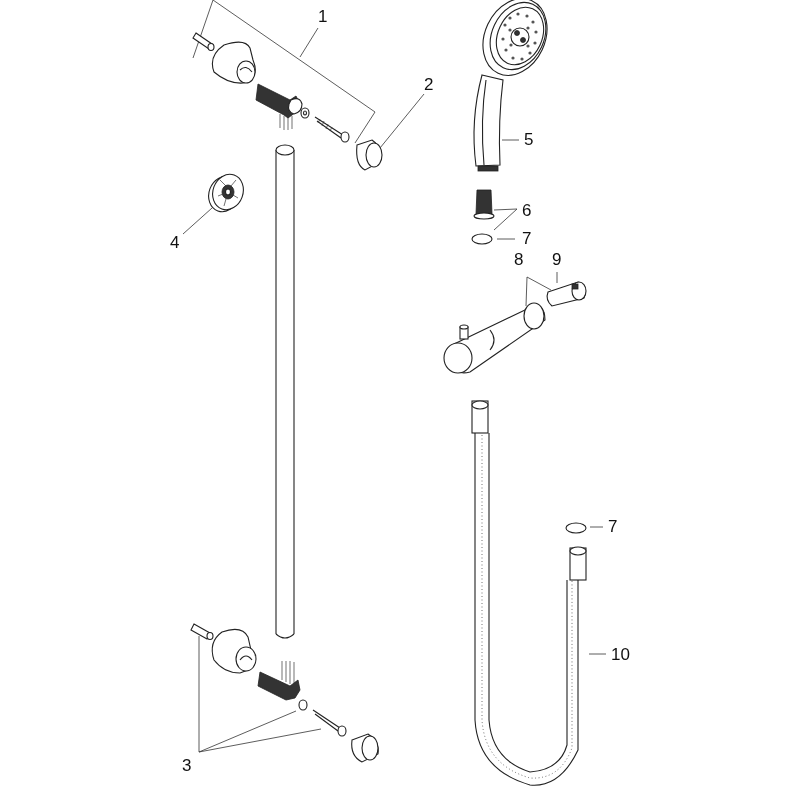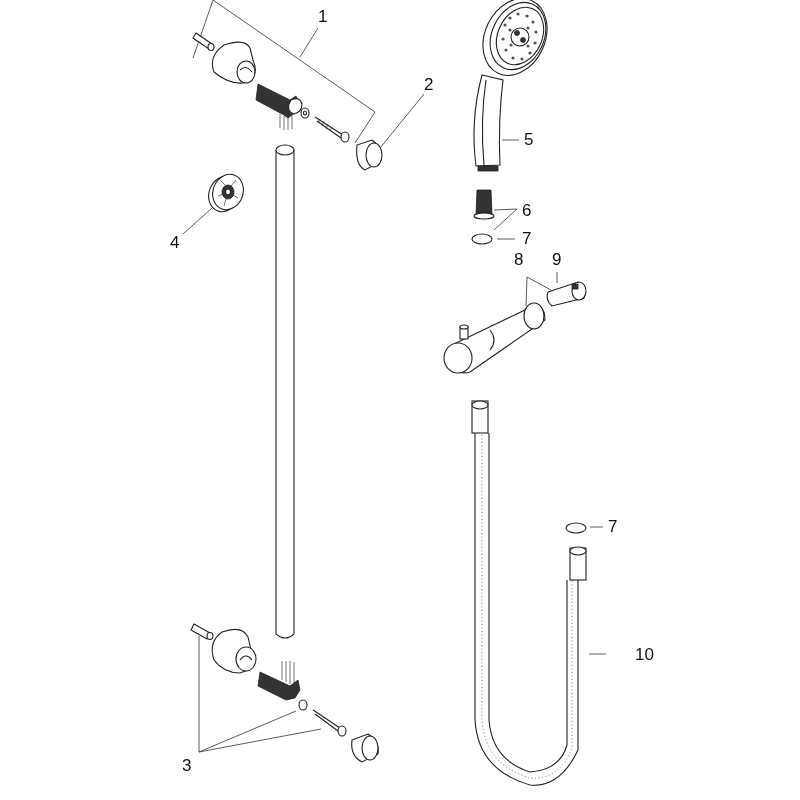--- a/index.html
+++ b/index.html
@@ -213,14 +213,14 @@
   <span class="callout" style="left:318px;top:8px;">1</span>
   <span class="callout" style="left:424px;top:76px;">2</span>
   <span class="callout" style="left:182px;top:757px;">3</span>
   <span class="callout" style="left:170px;top:234px;">4</span>
   <span class="callout" style="left:524px;top:131px;">5</span>
   <span class="callout" style="left:522px;top:202px;">6</span>
   <span class="callout" style="left:522px;top:230px;">7</span>
   <span class="callout" style="left:514px;top:251px;">8</span>
   <span class="callout" style="left:552px;top:251px;">9</span>
   <span class="callout" style="left:608px;top:518px;">7</span>
-  <span class="callout" style="left:611px;top:646px;margin-left:24px;">10</span>
+  <span class="callout" style="left:611px;top:646px;">10</span>
 </div>
 
 </body></html>

